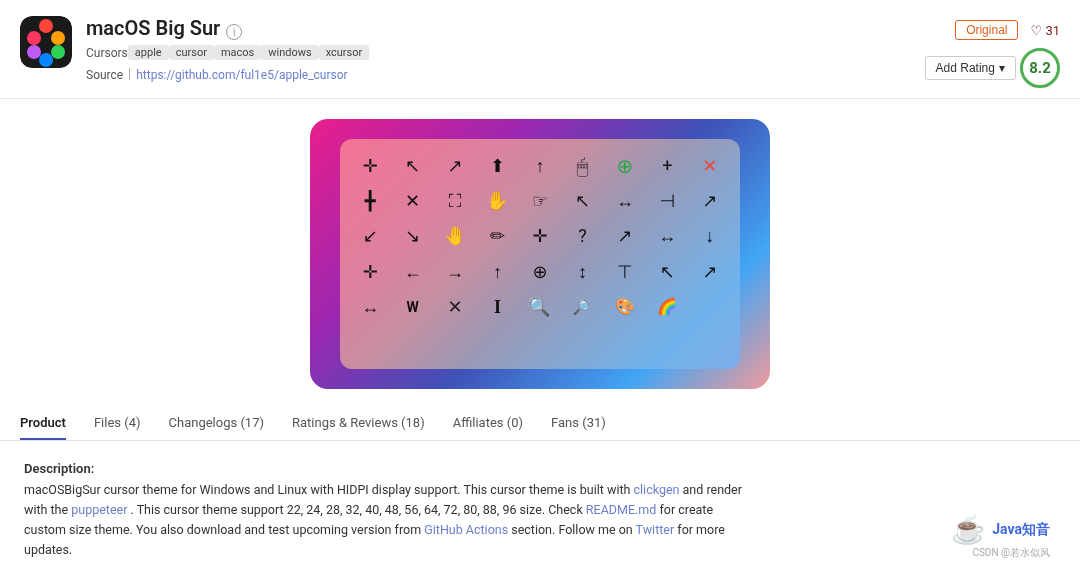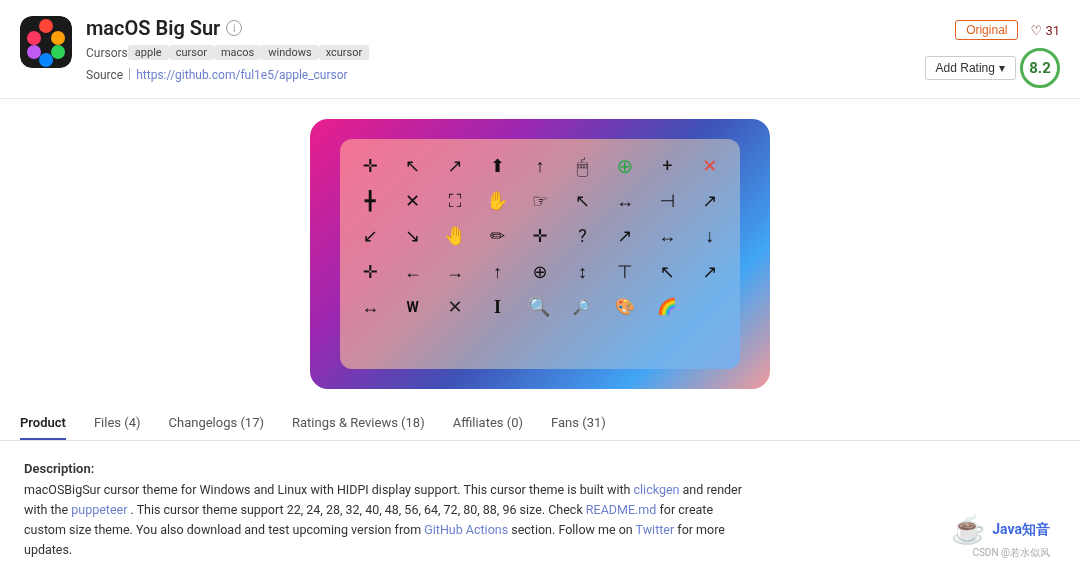--- a/index.html
+++ b/index.html
@@ -34,21 +34,21 @@
     }
     .app-icon svg {
       width: 100%;
       height: 100%;
     }
     .header-info {
       flex: 1;
     }
     .app-title-row {
       display: flex;
-      align-items: center;
+      align-items: flex-end;
       gap: 6px;
       margin-bottom: 5px;
     }
     .app-title {
       font-size: 20px;
       font-weight: 600;
       color: #222;
     }
     .info-icon {
       width: 16px;

